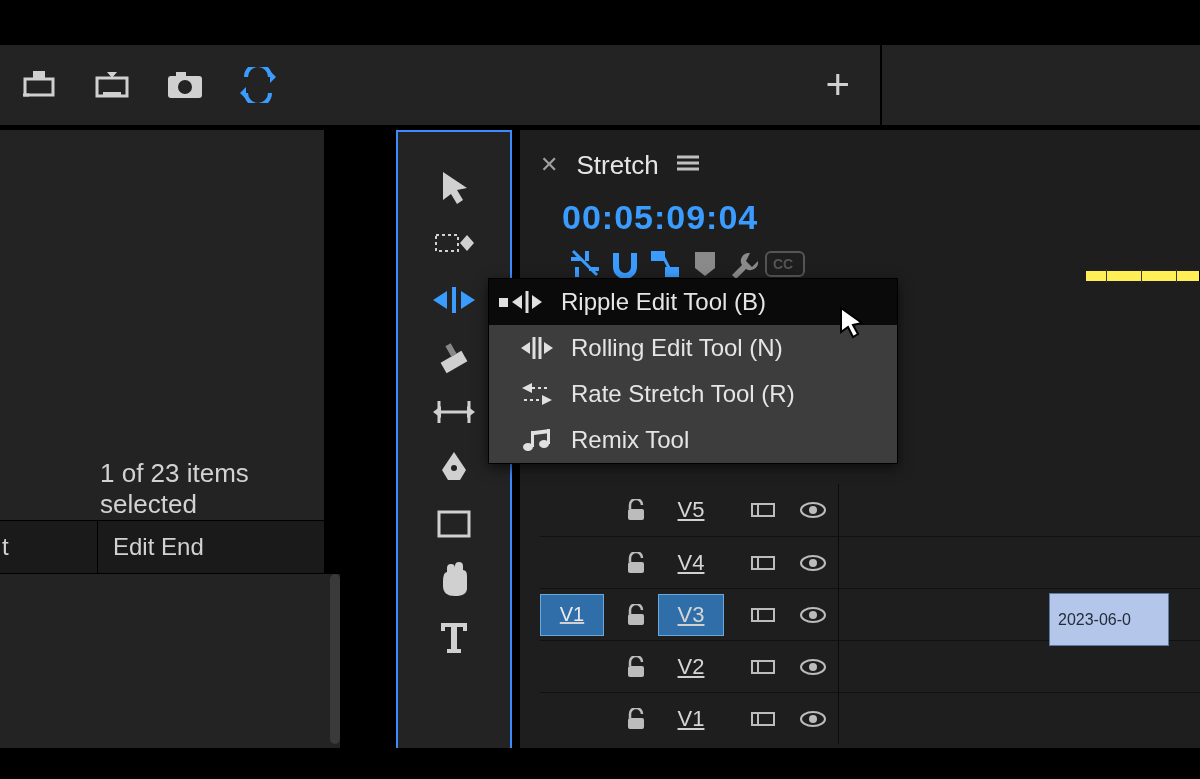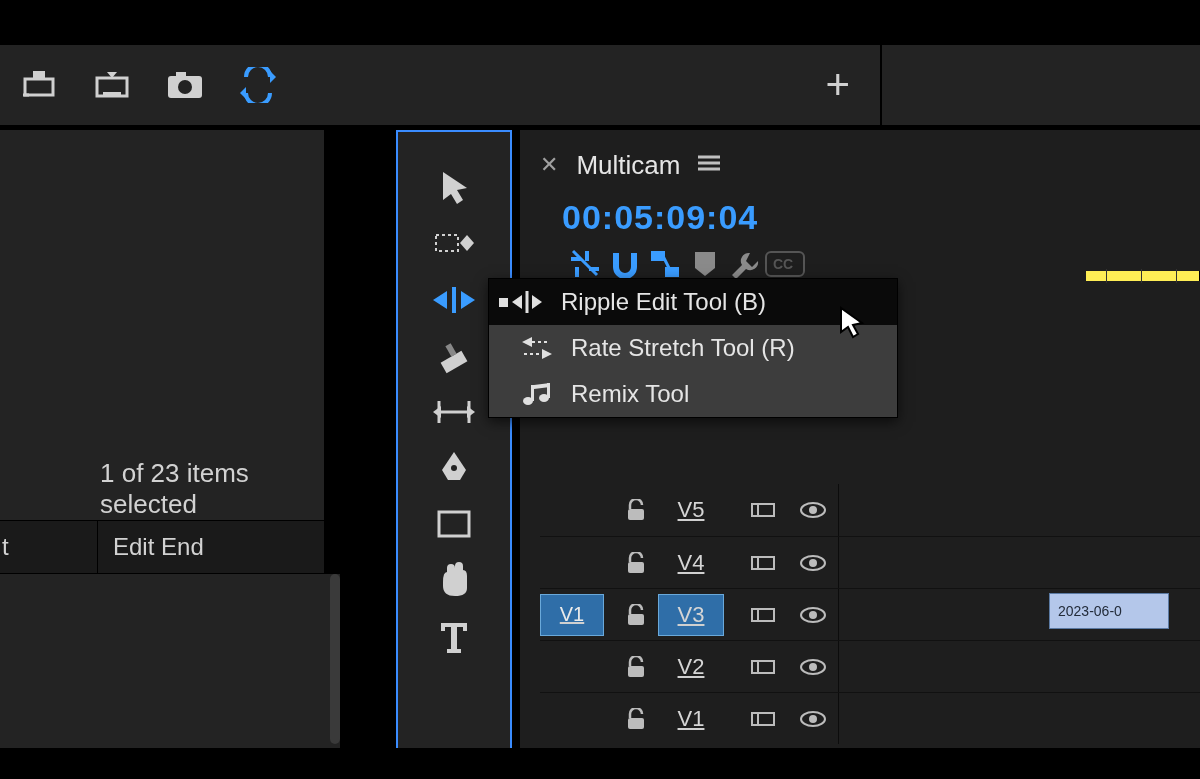--- a/index.html
+++ b/index.html
@@ -57,21 +57,21 @@
   .track-row { height:52px; display:flex; align-items:center; border-top:1px solid #111; }
   .track-row.first { border-top:none; }
   .src { width:64px; height:42px; display:flex; align-items:center; justify-content:center; background:#2f6ea8; border:1px solid #6aa9da; color:#eaeaea; font-size:20px; font-weight:500; margin-right:10px;}
   .src.empty { background:transparent; border:none; }
   .lock { width:44px; display:flex; align-items:center; justify-content:center; color:#bcbcbc; }
   .tgt { width:66px; height:42px; display:flex; align-items:center; justify-content:center; color:#d5d5d5; font-size:22px; font-weight:500; margin-right:14px;}
   .tgt.active { background:#2f6ea8; border:1px solid #6aa9da; }
   .sync { width:50px; display:flex; align-items:center; justify-content:center; color:#bcbcbc;}
   .eye { width:50px; display:flex; align-items:center; justify-content:center; color:#bcbcbc;}
   .track-content { flex:1; height:100%; position:relative; border-left:1px solid #0c0c0c; }
-  .clip { position:absolute; left:545px; top:4px; height:36px; width:120px; background:#b4c7ea; border:1px solid #5b7aa3; color:#232c3a; font-size:14px; display:flex; align-items:center; padding-left:8px; overflow:hidden;}
+  .clip { position:absolute; left:545px; top:4px; height:53px; width:120px; background:#b4c7ea; border:1px solid #5b7aa3; color:#232c3a; font-size:16px; display:flex; align-items:center; padding-left:8px; overflow:hidden;}
 
   
   .flyout { position:absolute; left:488px; top:278px; width:410px; background:#3d3d3d; border:1px solid #000; box-shadow:0 4px 12px rgba(0,0,0,0.6); z-index:50; }
   .flyout-item { height:46px; display:flex; align-items:center; gap:16px; padding:0 14px 0 30px; color:#e5e5e5; font-size:24px; position:relative; }
   .flyout-item.selected { background:#0a0a0a;padding-left:20px; }
   .flyout-item .marker { position:absolute; left:10px; width:9px; height:9px; background:#e0e0e0; }
   .flyout-item .fi-icon { width:36px; display:flex; align-items:center; justify-content:center; color:#e0e0e0;}
   .flyout-item .label { white-space:nowrap; }
 
   .cursor { position:absolute; left:839px; top:306px; z-index:60; pointer-events:none; }
@@ -186,21 +186,21 @@
         <path d="M4 4 L30 4 L30 12 L26 12 L26 8 L20 8 L20 30 L24 30 L24 34 L10 34 L10 30 L14 30 L14 8 L8 8 L8 12 L4 12 Z" fill="#d0d0d0"></path>
       </svg>
   </div>
 </div>
 
 <div class="seq-panel"></div>
 <div class="seq-gap"></div>
 
 <div class="seq-tab-row">
   <span class="close-x">✕</span>
-  <span class="tab-title">Multicam</span>
+  <span class="tab-title">Stretch</span>
   <span class="menu-icon">
     <svg width="22" height="18">
         <line x1="0" y1="3" x2="22" y2="3" stroke="#c0c0c0" stroke-width="3"></line>
         <line x1="0" y1="9" x2="22" y2="9" stroke="#c0c0c0" stroke-width="3"></line>
         <line x1="0" y1="15" x2="22" y2="15" stroke="#c0c0c0" stroke-width="3"></line>
       </svg>
   </span>
 </div>
 
 <div class="timecode">00:05:09:04</div>
@@ -383,20 +383,31 @@
       <svg width="34" height="24">
           <line x1="17" y1="1" x2="17" y2="23" stroke="#e0e0e0" stroke-width="3"></line>
           <polygon points="2,12 12,5 12,19" fill="#e0e0e0"></polygon>
           <polygon points="32,12 22,5 22,19" fill="#e0e0e0"></polygon>
         </svg>
     </span>
     <span class="label">Ripple Edit Tool (B)</span>
   </div>
   <div class="flyout-item">
     <span class="fi-icon">
+      <svg width="34" height="24">
+          <line x1="14" y1="1" x2="14" y2="23" stroke="#e0e0e0" stroke-width="3"></line>
+          <line x1="20" y1="1" x2="20" y2="23" stroke="#e0e0e0" stroke-width="3"></line>
+          <polygon points="1,12 10,6 10,18" fill="#e0e0e0"></polygon>
+          <polygon points="33,12 24,6 24,18" fill="#e0e0e0"></polygon>
+        </svg>
+    </span>
+    <span class="label">Rolling Edit Tool (N)</span>
+  </div>
+  <div class="flyout-item">
+    <span class="fi-icon">
       <svg width="34" height="26">
           <polygon points="2,7 12,2 12,12" fill="#e0e0e0"></polygon>
           <line x1="12" y1="7" x2="30" y2="7" stroke="#e0e0e0" stroke-width="2" stroke-dasharray="3 3"></line>
           <polygon points="32,19 22,14 22,24" fill="#e0e0e0"></polygon>
           <line x1="4" y1="19" x2="22" y2="19" stroke="#e0e0e0" stroke-width="2" stroke-dasharray="3 3"></line>
         </svg>
     </span>
     <span class="label">Rate Stretch Tool (R)</span>
   </div>
   <div class="flyout-item">

